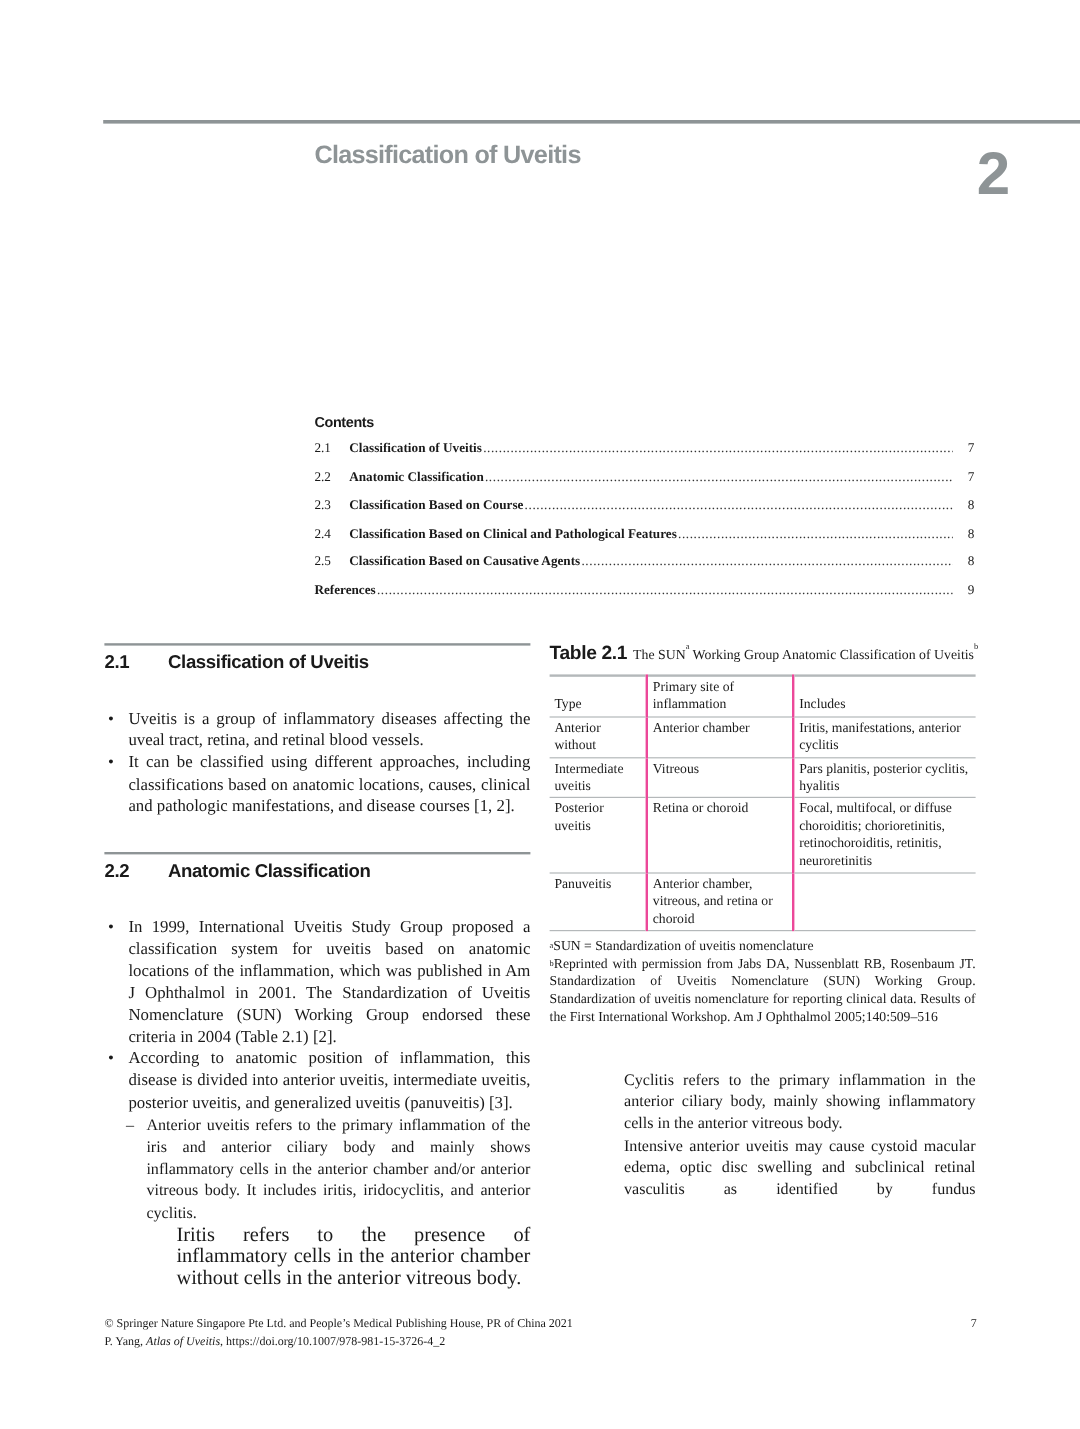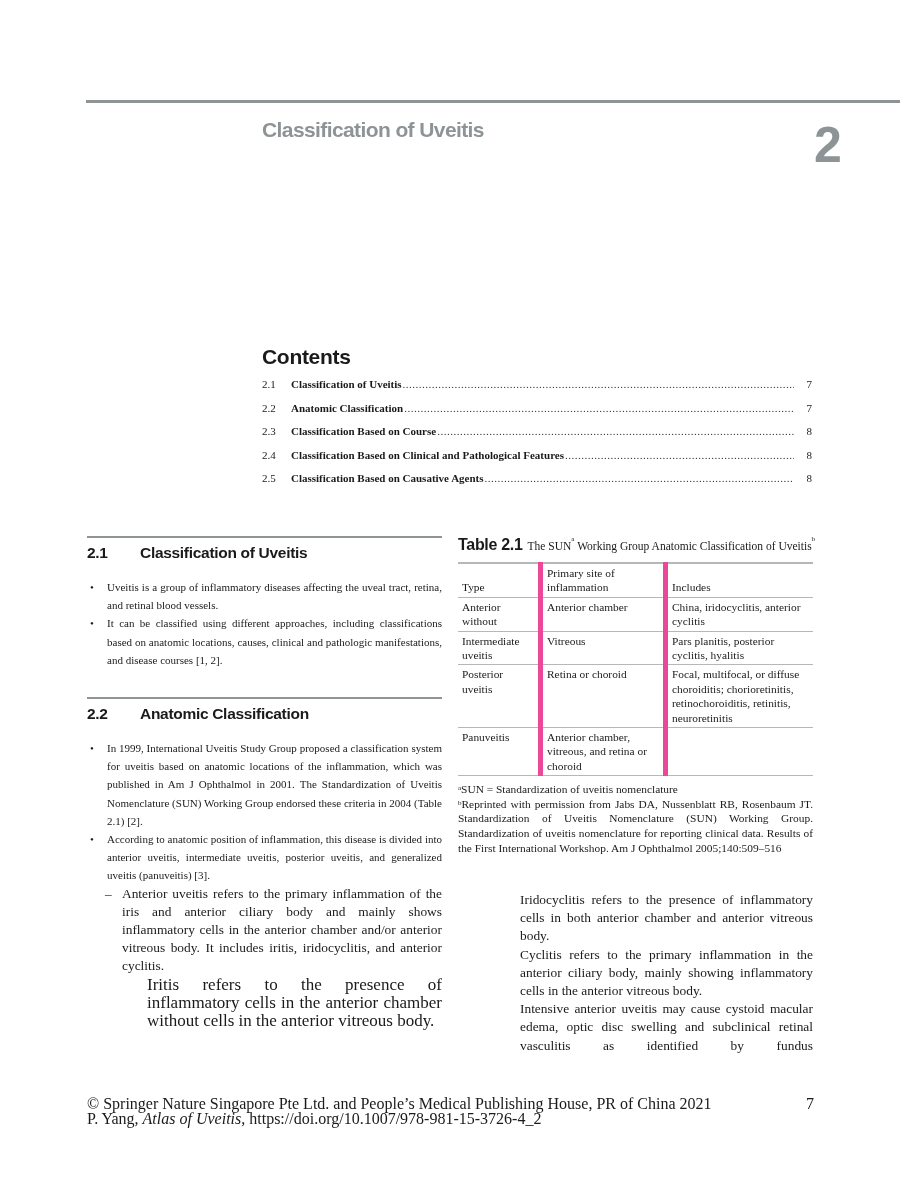--- a/index.html
+++ b/index.html
@@ -5,57 +5,57 @@
   html, body { margin: 0; padding: 0; background: #ffffff; }
   body { width: 900px; height: 1191px; position: relative; overflow: hidden; color: #1a1a1a;
          font-family: "Liberation Serif", serif; }
   .top-rule { position: absolute; left: 86px; top: 100px; width: 814px; height: 3px; background: #8e9496; }
   .chapter-title { position: absolute; left: 262px; top: 118px; font-size: 21px; font-weight: bold; color: #8e9496;
                    letter-spacing: -0.6px; font-family: "Liberation Sans", sans-serif; }
   .chapter-number { position: absolute; left: 814px; top: 116px; font-size: 50px; font-weight: bold; color: #8e9496;
                     font-family: "Liberation Sans", sans-serif; letter-spacing: -1px; }
 
   .contents { position: absolute; left: 262px; top: 345px; width: 550px; }
-  .contents h2 { margin: 0 0 4px 0; font-size: 21px; font-weight: bold; font-family: "Liberation Sans", sans-serif; letter-spacing: -0.3px; }
+  .contents h2 { margin: 0 0 4px 0; font-size: 12px; font-weight: bold; font-family: "Liberation Sans", sans-serif; letter-spacing: -0.3px; }
   .toc-row { display: flex; align-items: baseline; font-size: 11px; height: 23.6px; line-height: 23.6px; font-weight: bold; }
   .toc-num { width: 29px; font-weight: normal; }
   .toc-title { white-space: nowrap; }
   .toc-leader { flex: 1; overflow: hidden; white-space: nowrap; font-weight: normal; letter-spacing: 0.5px; margin: 0 8px 0 1px; color: #333; }
   .toc-leader::after { content: "................................................................................................................................................................................................................................................"; }
   .toc-page { width: 10px; text-align: right; font-weight: normal; }
 
   .col-left { position: absolute; left: 87px; top: 536px; width: 355px; }
   .sec-rule { height: 2px; background: #8e9496; width: 355px; }
   .sec-head { display: flex; font-family: "Liberation Sans", sans-serif; font-weight: bold; font-size: 15.5px; margin-top: 6px; letter-spacing: -0.3px; }
   .sec-head .num { width: 53px; }
-  ul.bullets { list-style: none; margin: 16px 0 0 0; padding: 0; font-size: 11px; line-height: 18.2px; text-align: justify; }
+  ul.bullets { list-style: none; margin: 29px 0 0 0; padding: 0; font-size: 14px; line-height: 18.2px; text-align: justify; }
   ul.bullets li { position: relative; padding-left: 20px; }
   ul.bullets li::before { content: "•"; position: absolute; left: 3px; top: 0; }
   .dash-item { position: relative; padding-left: 35px; font-size: 13.4px; line-height: 18.2px; text-align: justify; }
   .dash-item .dash { position: absolute; left: 18px; }
   .indent-para { padding-left: 60px; font-size: 17px; line-height: 18.2px; text-align: justify; }
 
   .col-right { position: absolute; left: 458px; top: 536px; width: 355px; }
   .table-caption { font-size: 11.5px; white-space: nowrap; }
   .table-caption .lab { font-family: "Liberation Sans", sans-serif; font-weight: bold; font-size: 16px; letter-spacing: -0.3px; margin-right: 5px; }
   table.sun { border-collapse: collapse; width: 355px; margin-top: 8px; font-size: 11.4px; line-height: 14.4px; }
   table.sun th, table.sun td { text-align: left; vertical-align: top; font-weight: normal; padding: 2px 4px 2px 4px; }
   table.sun th { vertical-align: bottom; }
   table.sun tr { border-bottom: 1.5px solid #b4b8ba; }
   table.sun thead tr { border-top: 2px solid #b4b8ba; }
-  table.sun td + td, table.sun th + th { border-left: 5px solid #ec4899; }
+  table.sun td + td, table.sun th + th { border-left: 2px solid #ec4899; }
   .col-type { width: 72px; }
   .col-site { width: 112px; }
   .footnotes { margin-top: 6px; font-size: 11.4px; line-height: 14.6px; text-align: justify; }
   sup { font-size: 7px; vertical-align: top; position: relative; top: -1px; }
 
   .col-right-lower { position: absolute; left: 520px; top: 891px; width: 293px; font-size: 13.4px; line-height: 18.2px; text-align: justify; }
   .col-right-lower p { margin: 0; }
 
-  .footer { position: absolute; left: 87px; top: 1096px; width: 727px; font-size: 16px; line-height: 15px; }
+  .footer { position: absolute; left: 87px; top: 1096px; width: 727px; font-size: 10px; line-height: 15px; }
   .footer .pg { position: absolute; right: 0; top: 0; }
 </style>
 </head>
 <body>
 
 <div class="top-rule"></div>
 <div class="chapter-title">Classification of Uveitis</div>
 <div class="chapter-number">2</div>
 
 <div class="contents">
@@ -82,20 +82,25 @@
     <span class="toc-num">2.4</span>
     <span class="toc-title">Classification Based on Clinical and Pathological Features</span>
     <span class="toc-leader"></span>
     <span class="toc-page">8</span>
   </div>
   <div class="toc-row">
     <span class="toc-num">2.5</span>
     <span class="toc-title">Classification Based on Causative Agents</span>
     <span class="toc-leader"></span>
     <span class="toc-page">8</span>
+  </div>
+  <div class="toc-row">
+    <span class="toc-title">References</span>
+    <span class="toc-leader"></span>
+    <span class="toc-page">9</span>
   </div>
 </div>
 
 <div class="col-left">
   <div class="sec-rule"></div>
   <div class="sec-head">
     <span class="num">2.1</span>
     <span>Classification of Uveitis</span>
   </div>
   <ul class="bullets">
@@ -128,21 +133,21 @@
       <tr>
         <th class="col-type">Type</th>
         <th class="col-site">Primary site of inflammation</th>
         <th>Includes</th>
       </tr>
     </thead>
     <tbody>
       <tr>
         <td>Anterior without</td>
         <td>Anterior chamber</td>
-        <td>China, iridocyclitis, anterior cyclitis</td>
+        <td>Iritis, manifestations, anterior cyclitis</td>
       </tr>
       <tr>
         <td>Intermediate uveitis</td>
         <td>Vitreous</td>
         <td>Pars planitis, posterior cyclitis, hyalitis</td>
       </tr>
       <tr>
         <td>Posterior uveitis</td>
         <td>Retina or choroid</td>
         <td>Focal, multifocal, or diffuse choroiditis; chorioretinitis, retinochoroiditis, retinitis, neuroretinitis</td>
@@ -154,21 +159,20 @@
       </tr>
     </tbody>
   </table>
   <div class="footnotes">
     <div><sup>a</sup><span>SUN = Standardization of uveitis nomenclature</span></div>
     <div><sup>b</sup><span>Reprinted with permission from Jabs DA, Nussenblatt RB, Rosenbaum JT. Standardization of Uveitis Nomenclature (SUN) Working Group. Standardization of uveitis nomenclature for reporting clinical data. Results of the First International Workshop. Am J Ophthalmol 2005;140:509–516</span></div>
   </div>
 </div>
 
 <div class="col-right-lower">
-  <p>Iridocyclitis refers to the presence of inflammatory cells in both anterior chamber and anterior vitreous body.</p>
   <p>Cyclitis refers to the primary inflammation in the anterior ciliary body, mainly showing inflammatory cells in the anterior vitreous body.</p>
   <p style="text-align-last: justify">Intensive anterior uveitis may cause cystoid macular edema, optic disc swelling and subclinical retinal vasculitis as identified by fundus</p>
 </div>
 
 <div class="footer">
   <div>© Springer Nature Singapore Pte Ltd. and People’s Medical Publishing House, PR of China 2021</div>
   <div><span>P. Yang, </span><i>Atlas of Uveitis</i><span>, https://doi.org/10.1007/978-981-15-3726-4_2</span></div>
   <div class="pg">7</div>
 </div>
 

